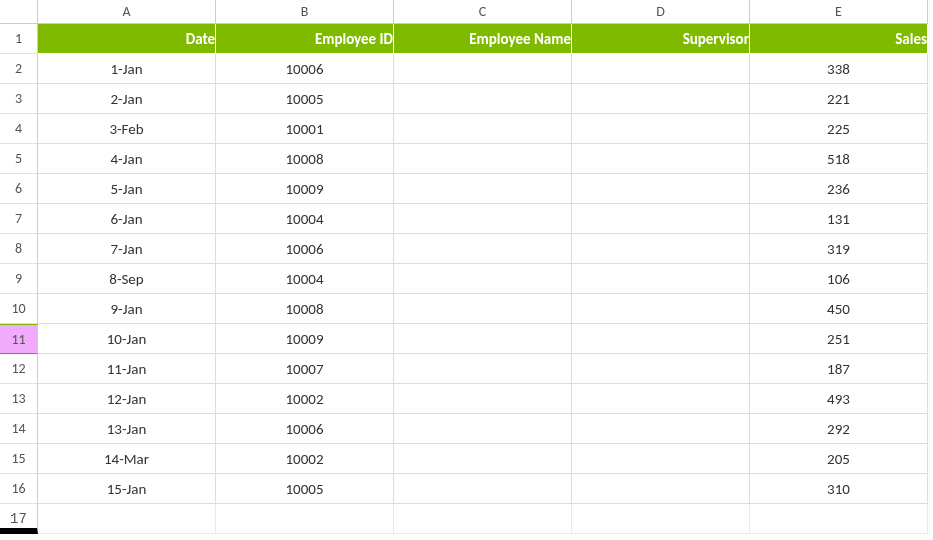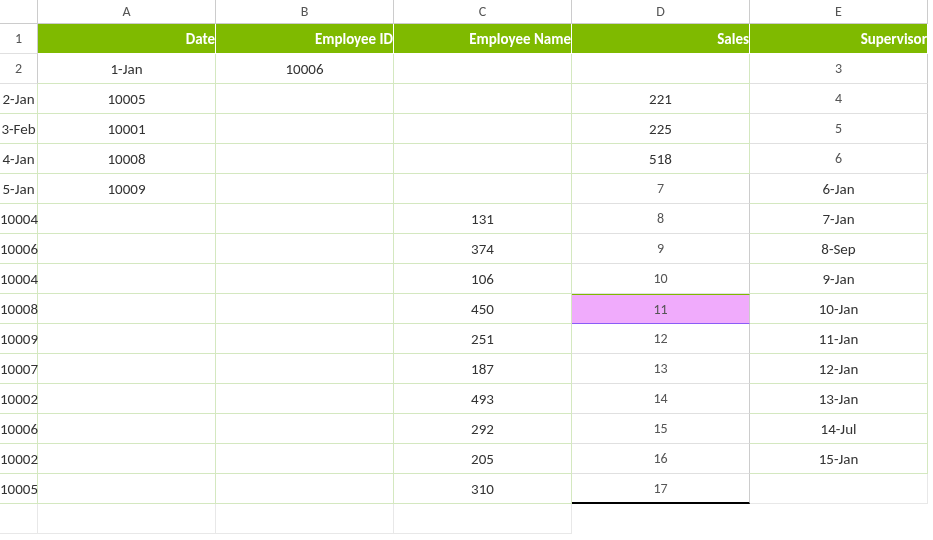--- a/index.html
+++ b/index.html
@@ -65,48 +65,50 @@
     height: 30px;
     line-height: 30px;
     color: #333;
     background: #fff;
   }
   .cell.empty-plain {
     border-right: 1px solid #e8e8e8;
     border-bottom: 1px solid #e8e8e8;
   }
   .row-head.plain {
-    border-bottom: 2px solid #000000;
+    border-bottom: 6px solid #000000;
+    font-family: Liberation Mono, monospace;
   }
 </style>
 </head>
 <body>
 
 <div class="sheet">
 
   <div class="corner"></div>
 
   <div class="col-head">A</div>
   <div class="col-head">B</div>
   <div class="col-head">C</div>
   <div class="col-head">D</div>
   <div class="col-head">E</div>
 
   <div class="row-head">1</div>
   <div class="hdr-cell">Date</div>
   <div class="hdr-cell">Employee ID</div>
   <div class="hdr-cell">Employee Name</div>
+  <div class="hdr-cell">Supervisor</div>
   <div class="hdr-cell">Sales</div>
-  <div class="hdr-cell">Supervisor</div>
 
   <div class="row-head">2</div>
   <div class="cell">1-Jan</div>
   <div class="cell">10006</div>
   <div class="cell"></div>
   <div class="cell"></div>
+  <div class="cell">338</div>
 
   <div class="row-head">3</div>
   <div class="cell">2-Jan</div>
   <div class="cell">10005</div>
   <div class="cell"></div>
   <div class="cell"></div>
   <div class="cell">221</div>
 
   <div class="row-head">4</div>
   <div class="cell">3-Feb</div>
@@ -120,34 +122,35 @@
   <div class="cell">10008</div>
   <div class="cell"></div>
   <div class="cell"></div>
   <div class="cell">518</div>
 
   <div class="row-head">6</div>
   <div class="cell">5-Jan</div>
   <div class="cell">10009</div>
   <div class="cell"></div>
   <div class="cell"></div>
+  <div class="cell">236</div>
 
   <div class="row-head">7</div>
   <div class="cell">6-Jan</div>
   <div class="cell">10004</div>
   <div class="cell"></div>
   <div class="cell"></div>
   <div class="cell">131</div>
 
   <div class="row-head">8</div>
   <div class="cell">7-Jan</div>
   <div class="cell">10006</div>
   <div class="cell"></div>
   <div class="cell"></div>
-  <div class="cell">374</div>
+  <div class="cell">319</div>
 
   <div class="row-head">9</div>
   <div class="cell">8-Sep</div>
   <div class="cell">10004</div>
   <div class="cell"></div>
   <div class="cell"></div>
   <div class="cell">106</div>
 
   <div class="row-head">10</div>
   <div class="cell">9-Jan</div>
@@ -178,21 +181,21 @@
   <div class="cell">493</div>
 
   <div class="row-head">14</div>
   <div class="cell">13-Jan</div>
   <div class="cell">10006</div>
   <div class="cell"></div>
   <div class="cell"></div>
   <div class="cell">292</div>
 
   <div class="row-head">15</div>
-  <div class="cell">14-Jul</div>
+  <div class="cell">14-Mar</div>
   <div class="cell">10002</div>
   <div class="cell"></div>
   <div class="cell"></div>
   <div class="cell">205</div>
 
   <div class="row-head">16</div>
   <div class="cell">15-Jan</div>
   <div class="cell">10005</div>
   <div class="cell"></div>
   <div class="cell"></div>

